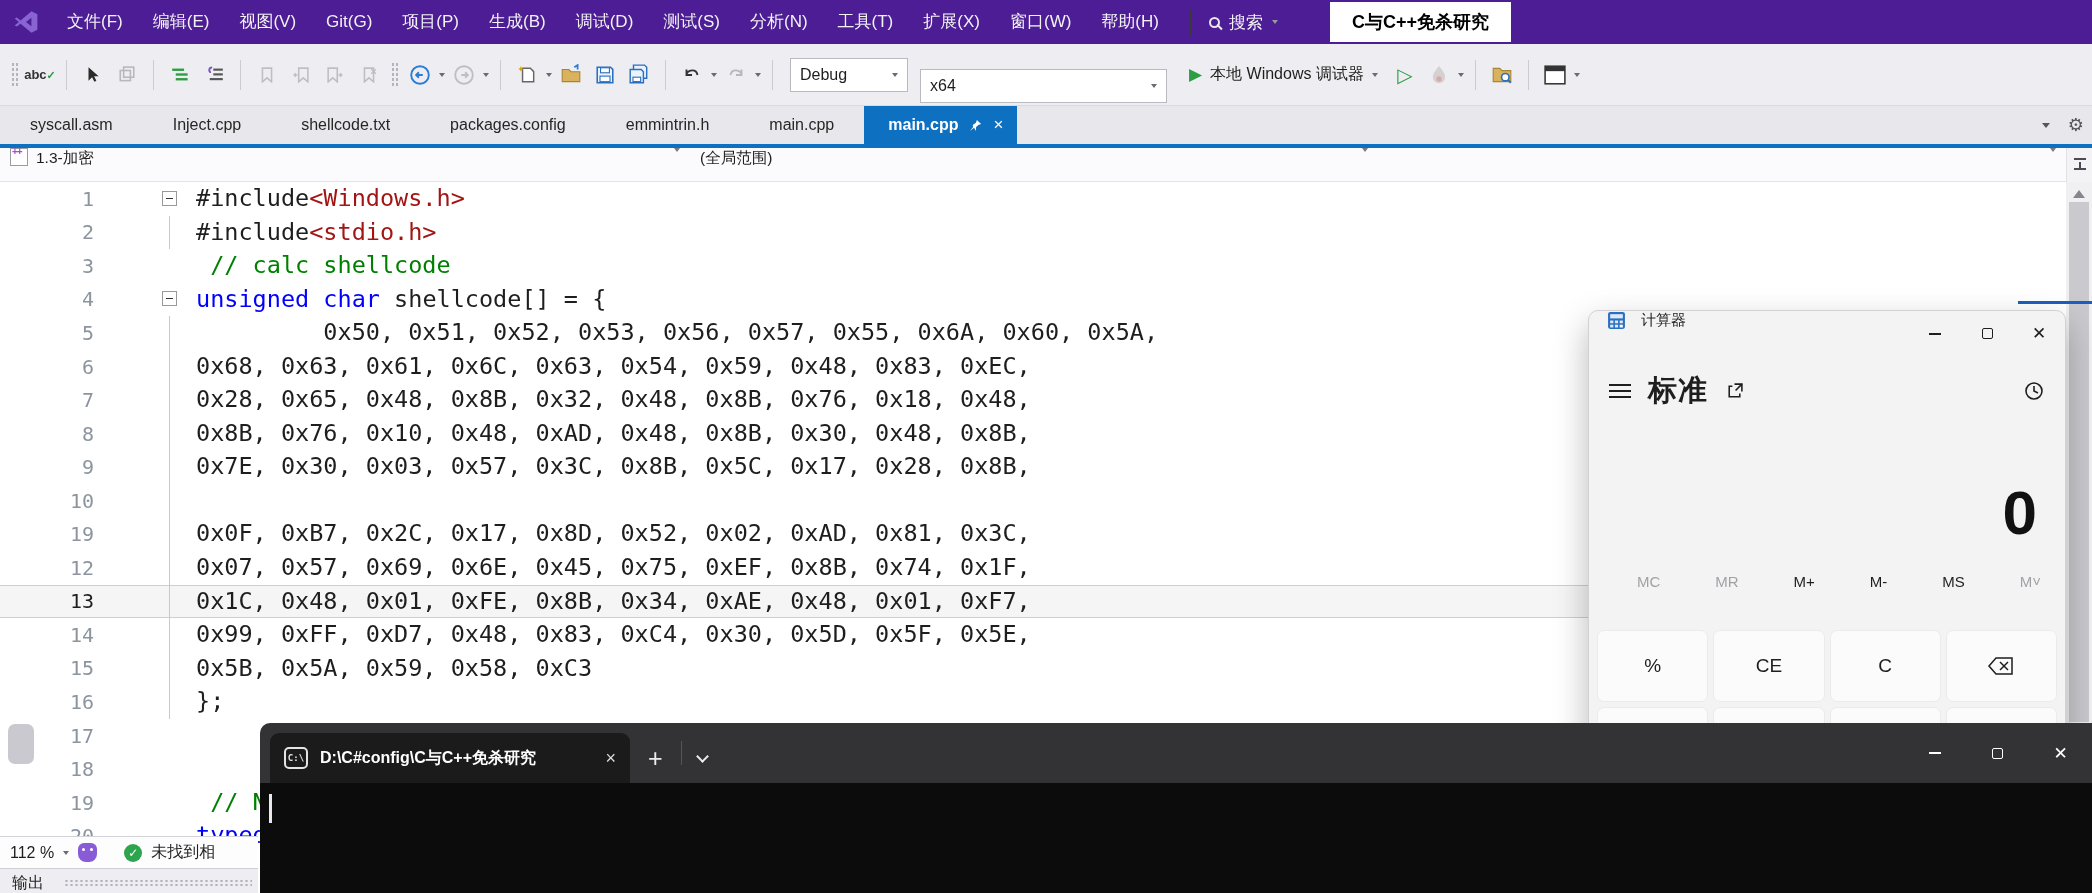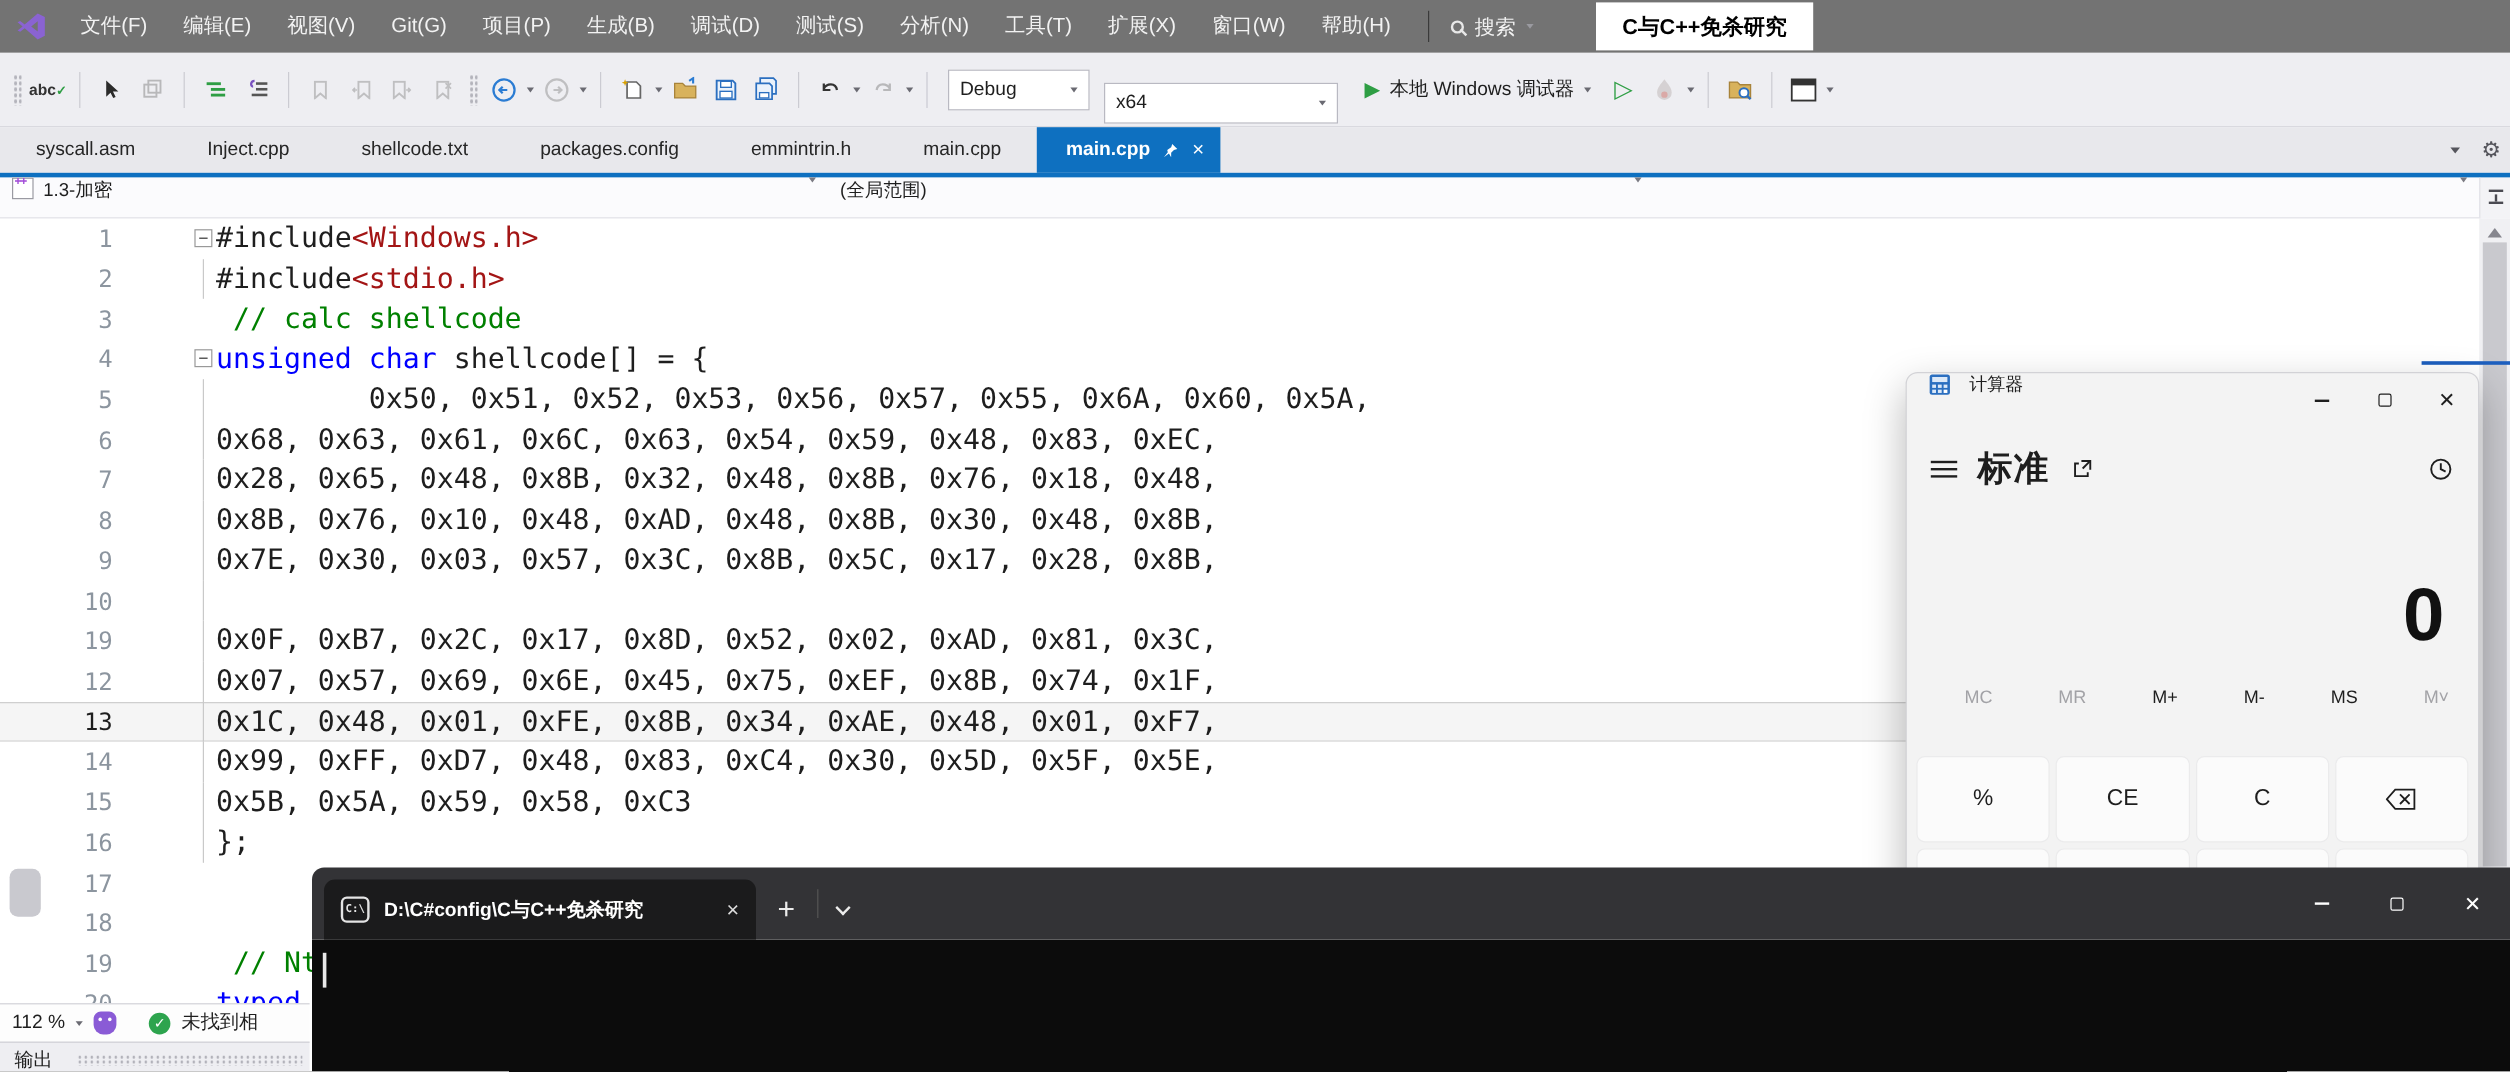--- a/index.html
+++ b/index.html
@@ -1,21 +1,21 @@
 <!DOCTYPE html>
 <html><head>
 <meta charset="utf-8">
 <style>
   html,body{margin:0;padding:0;background:#888;}
   *{box-sizing:border-box;}
   .screen{position:relative;width:2092px;height:893px;background:#fff;overflow:hidden;
           font-family:"Liberation Sans","DejaVu Sans",sans-serif;color:#1e1e1e;}
 
   
-  .menubar{position:absolute;top:0;left:0;right:0;height:44px;background:#737373;display:flex;
+  .menubar{position:absolute;top:0;left:0;right:0;height:44px;background:#4c1d95;display:flex;
            align-items:center;color:#f2f2f2;font-size:17px;z-index:6;}
   .vs-logo{width:52px;display:flex;justify-content:center;align-items:center;}
   #menu-items{display:flex;height:100%;}
   .menu-item{padding:0 15px;line-height:44px;white-space:nowrap;cursor:default;}
   .menu-search{display:flex;align-items:center;gap:9px;padding:0 18px;margin-left:16px;
                border-left:1px solid #3a3a3a;height:26px;}
   .mag{width:11px;height:11px;border:2px solid #e8e8e8;border-radius:50%;position:relative;}
   .mag::after{content:"";position:absolute;width:7px;height:2px;background:#e8e8e8;
               transform:rotate(45deg);right:-5px;bottom:-2px;}
   .caret{width:0;height:0;border-left:4px solid transparent;border-right:4px solid transparent;
@@ -32,21 +32,21 @@
   .grip{width:7px;height:26px;flex:none;margin:0 3px;
         background-image:radial-gradient(#b4b4bc 1.2px,transparent 1.4px);background-size:4px 5px;}
   .tb-ic{width:30px;height:30px;display:flex;align-items:center;justify-content:center;flex:none;}
   .tb-ic.dis{opacity:.45;}
   .abc{font:bold 13px "Liberation Sans",sans-serif;color:#333;}
   .abc i{font-style:normal;color:#2e9e44;font-size:11px;}
   .combo{height:34px;background:#fff;border:1px solid #b9b9c2;display:flex;align-items:center;
          padding:0 9px;color:#1e1e1e;gap:8px;flex:none;}
   .combo .lbl{flex:1;}
   .combo.cfg{width:118px;margin-left:6px;}
-  .combo.plat{width:195px;margin-left:8px;margin-right:10px;margin-top:23px;}
+  .combo.plat{width:247px;margin-left:8px;margin-right:10px;margin-top:23px;}
   .runbtn{display:flex;align-items:center;gap:8px;padding:0 8px;flex:none;}
   .play-solid{color:#2e9e44;font-size:17px;}
   .play-outline{color:#2e9e44;font-size:20px;}
   .tb-caret{color:#6a6a72;}
 
   
   .tabstrip{position:absolute;top:106px;left:0;right:0;height:38px;background:#e8e8ec;display:flex;
             z-index:6;font-size:16px;}
   .tabline{position:absolute;top:144px;left:0;right:0;height:4px;background:#0E70C0;z-index:6;}
   #inactive-tabs{display:flex;}
@@ -81,21 +81,21 @@
   .code-row{position:relative;display:flex;height:33.55px;align-items:center;width:2066px;}
   .code-row.current{background:#f5f5f5;box-shadow:inset 0 1px 0 #cfcfcf,inset 0 -1px 0 #cfcfcf;}
   .ln{width:112px;text-align:right;padding-right:18px;font:20px "DejaVu Sans Mono",monospace;
       color:#8c959f;flex:none;}
   .ln.ln-cur{color:#1e1e1e;}
   .foldcol{width:68px;height:100%;position:relative;flex:none;}
   .foldcol.guide::before{content:"";position:absolute;left:57px;top:0;bottom:0;width:1px;background:#c9c9c9;}
   .foldbox{width:15px;height:15px;border:1px solid #999;background:#fff;position:absolute;
            left:50px;top:50%;margin-top:-8px;}
   .foldbox::before{content:"";position:absolute;left:3px;right:3px;top:6px;height:1px;background:#333;}
-  .codetext{margin:0;font:23.5px/33.55px "DejaVu Sans Mono",monospace;white-space:pre;}
+  .codetext{margin:16px;font:23.5px/33.55px "DejaVu Sans Mono",monospace;white-space:pre;}
   .tok-pp{color:#1e1e1e;}
   .tok-inc{color:#A31515;}
   .tok-cmt{color:#008000;}
   .tok-kw{color:#0000FF;}
   .tok-pl{color:#1e1e1e;}
 
   
   .margin-thumb{position:absolute;left:8px;top:724px;width:26px;height:40px;background:#c9c9cf;
                 border-radius:7px;z-index:2;}
 

